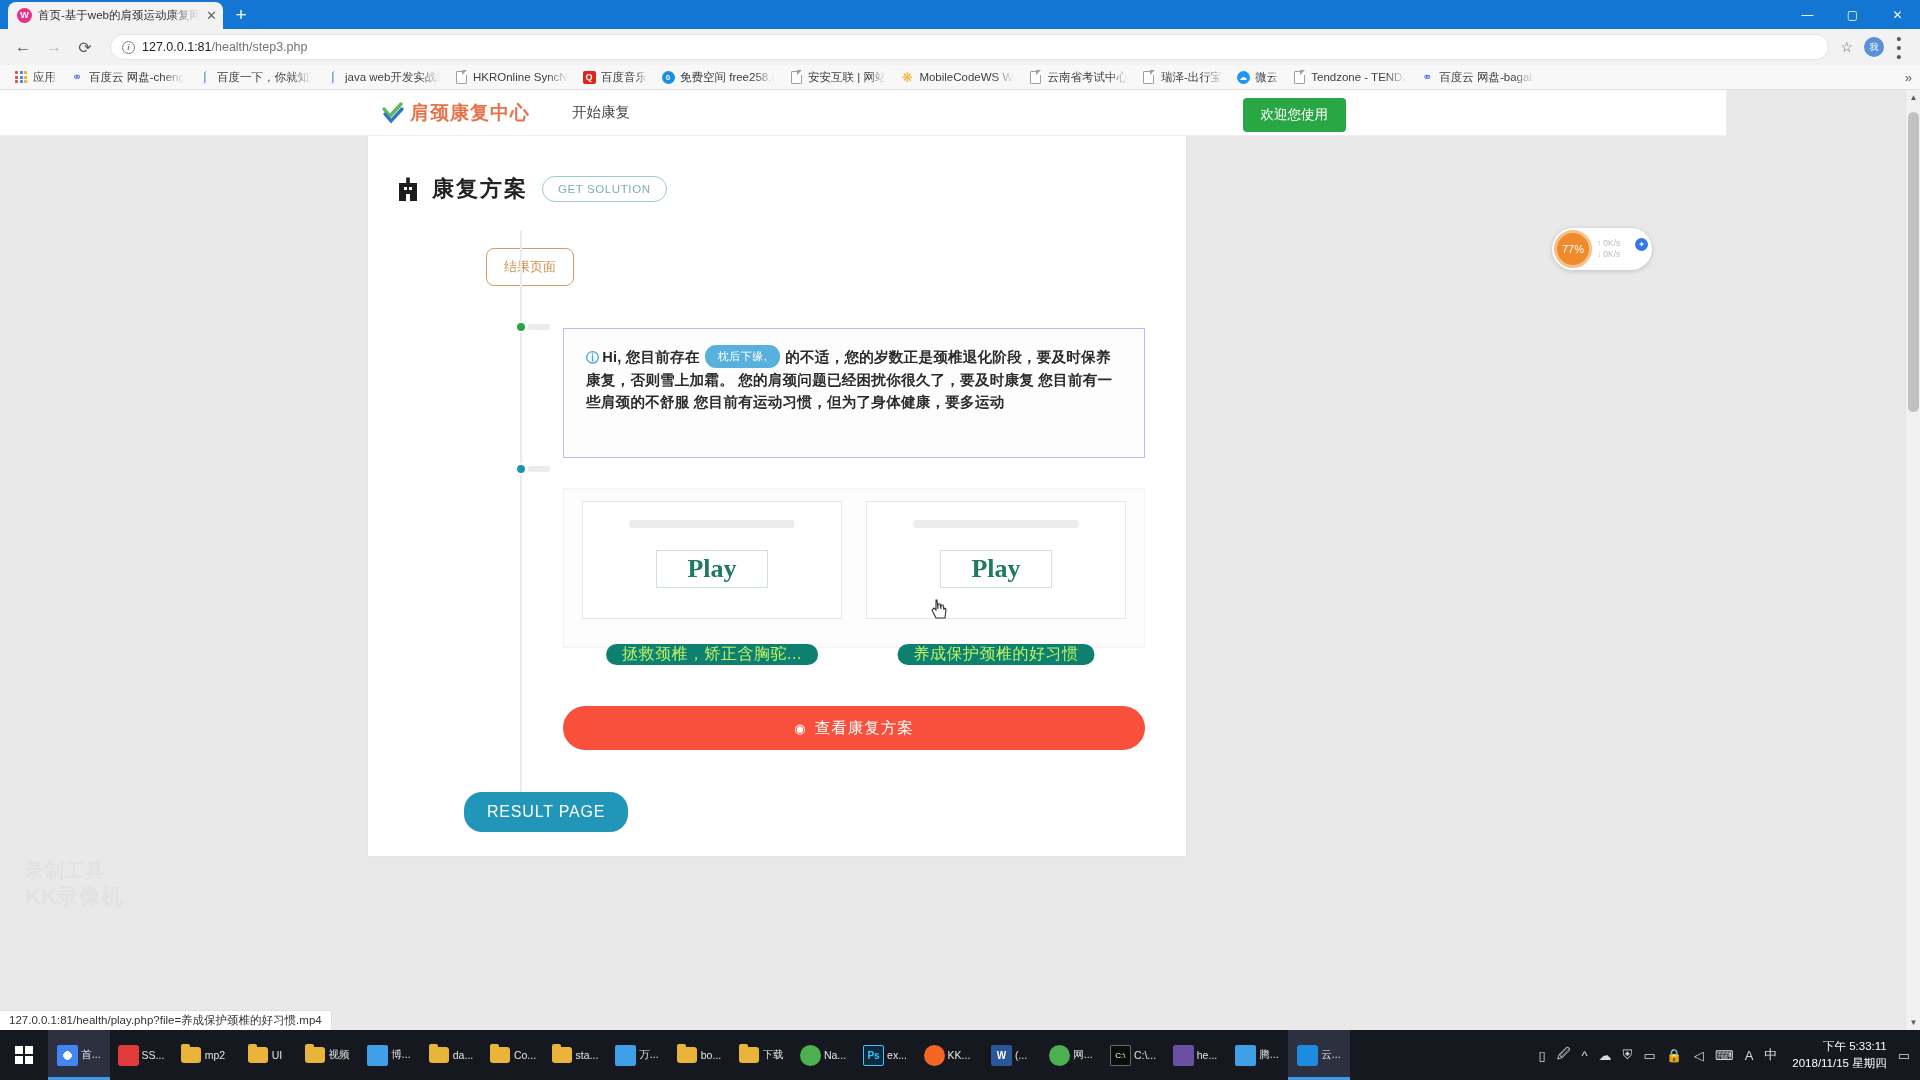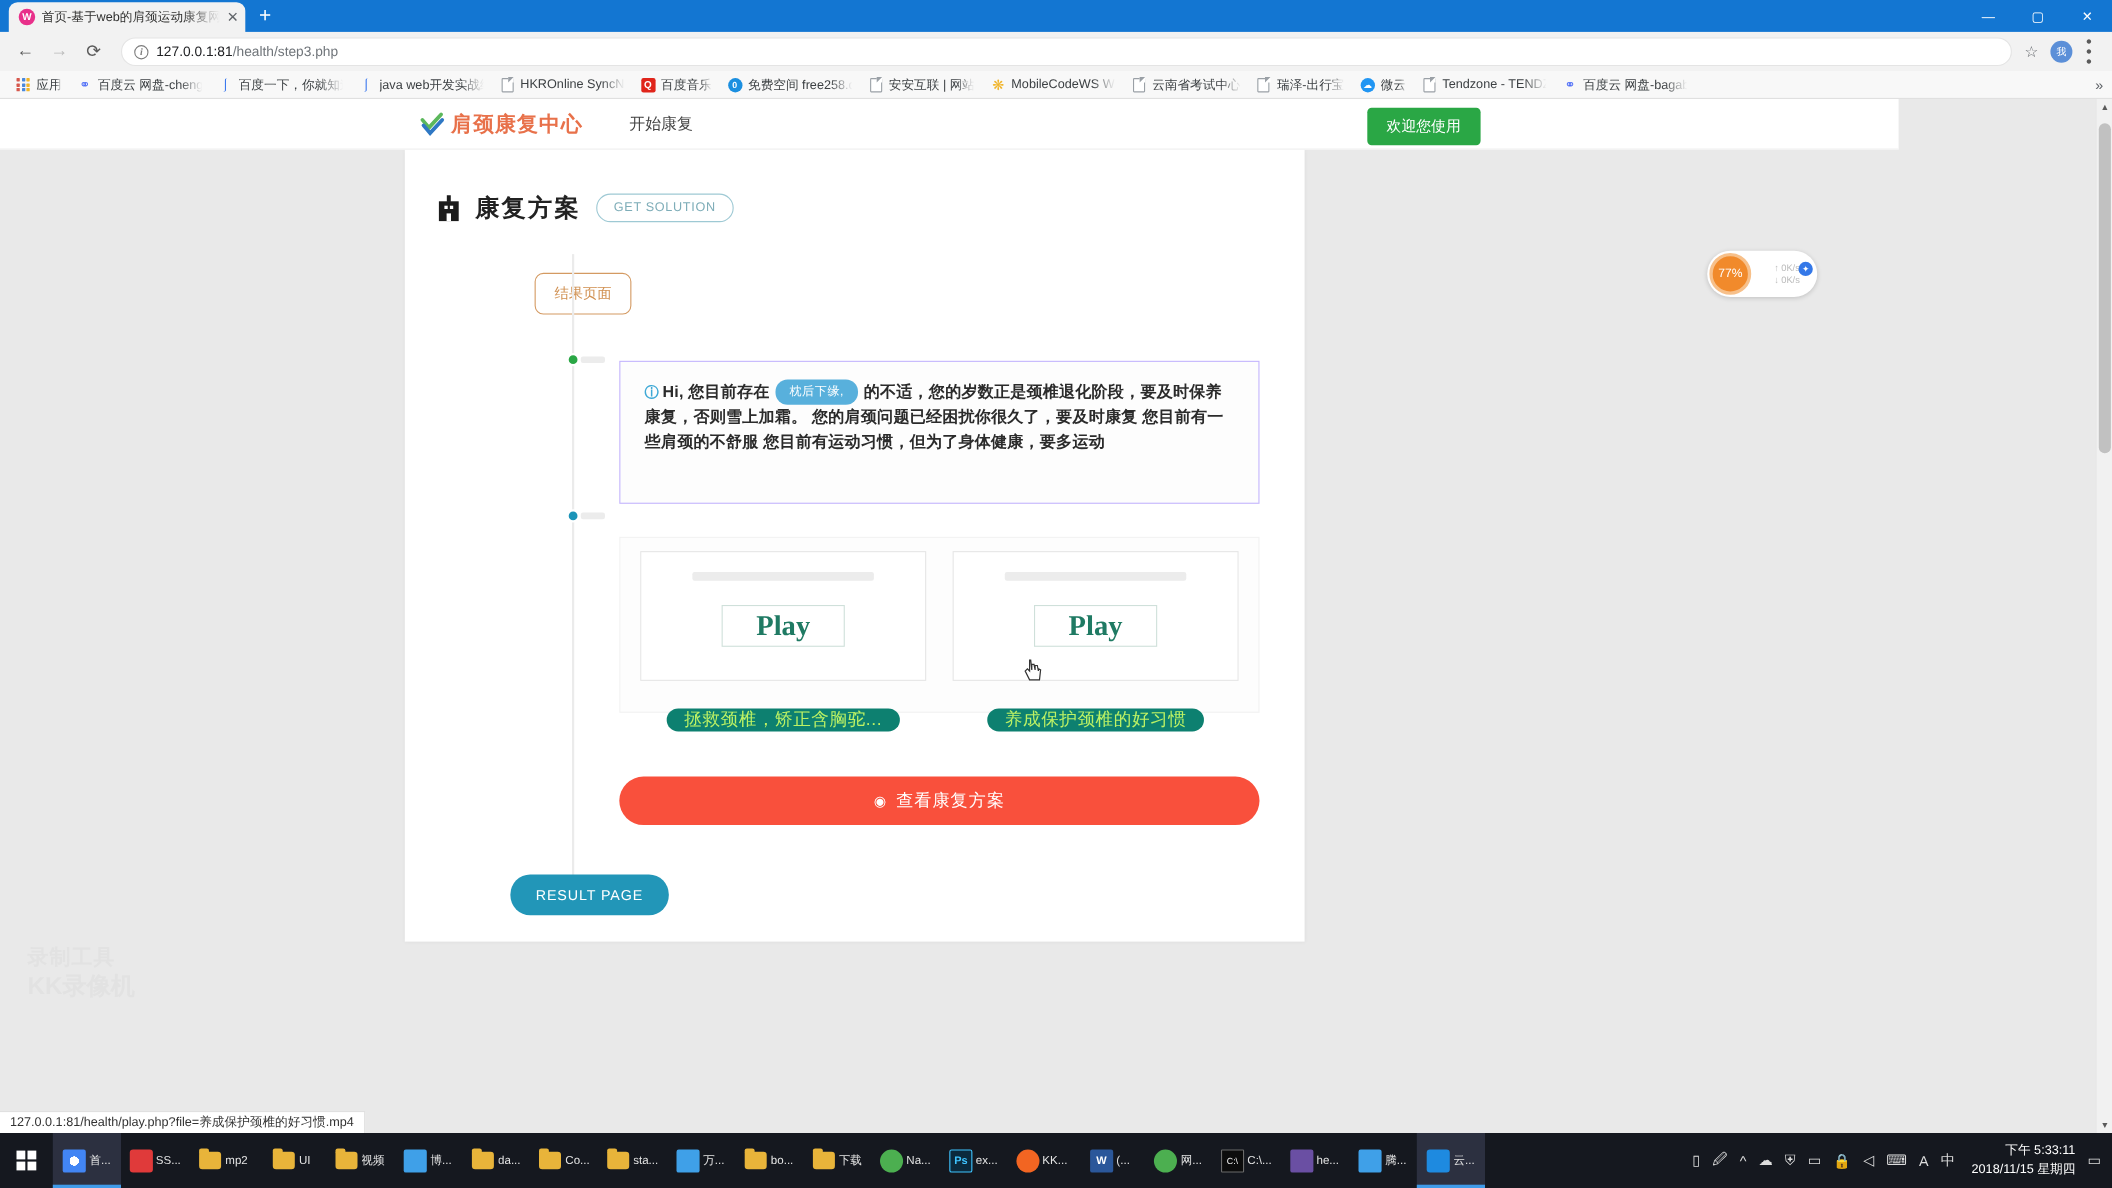--- a/index.html
+++ b/index.html
@@ -237,29 +237,29 @@
   .cta-red {
     margin-top: 58px; background: #f9503c; color: #fff;
     border: none; border-radius: 26px; width: 100%; height: 44px;
     font-size: 15.5px; display: flex; align-items: center;
     justify-content: center; gap: 8px; letter-spacing: 1px;
   }
 
   .pill-teal {
     position: absolute; left: 96px; bottom: 24px;
     background: #2296b8; color: #fff; border-radius: 18px;
-    font-size: 13px; padding: 11px 23px; letter-spacing: 0.8px;
+    font-size: 16px; padding: 11px 23px; letter-spacing: 0.8px;
   }
 
   
   .speed-widget {
     position: absolute; right: 268px; top: 138px;
     width: 100px; height: 42px; background: #fff;
     border-radius: 21px; box-shadow: 0 1px 5px rgba(0,0,0,0.18);
-    display: flex; align-items: center; padding-left: 2px; gap: 16px;
+    display: flex; align-items: center; padding-left: 2px;
   }
   .speed-ring {
     width: 38px; height: 38px; border-radius: 50%;
     background: #f18a2b; color: #fff; font-size: 11px;
     display: flex; align-items: center; justify-content: center;
     border: 3px solid #f7c08a; flex: 0 0 auto;
   }
   .speed-nums { font-size: 8.5px; color: #777; line-height: 1.35; margin-left: 5px; }
   .speed-nums span { color: #bbb; margin-right: 2px; }
   .speed-badge {

